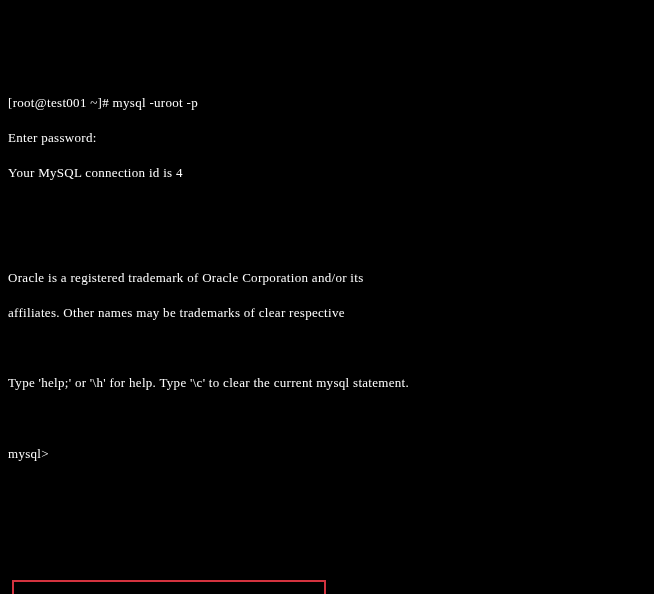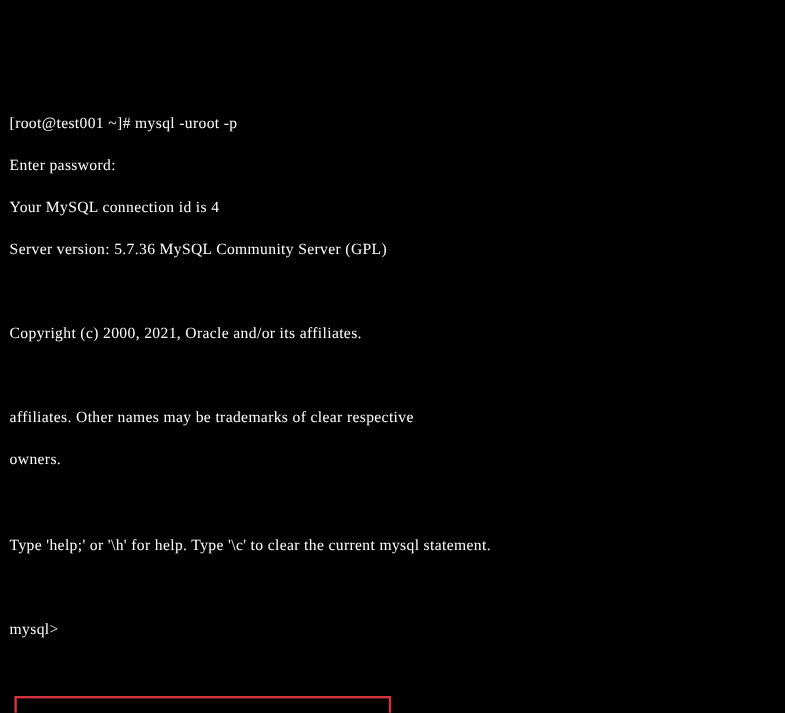--- a/index.html
+++ b/index.html
@@ -38,26 +38,24 @@
   </style>
 </head>
 <body>
 
 
 
 <div class="content">
 <span class="line">[root@test001 ~]# mysql -uroot -p</span>
 <span class="line">Enter password:</span>
 <span class="line">Your MySQL connection id is 4</span>
-<span class="line">Server version: 5.7.36 MySQL Community Server (GPL)</span>
 <span class="line"> </span>
-<span class="line">Copyright (c) 2000, 2021, Oracle and/or its affiliates.</span>
 <span class="line"> </span>
+<span class="line">Oracle is a registered trademark of Oracle Corporation and/or its</span>
 <span class="line">affiliates. Other names may be trademarks of clear respective</span>
-<span class="line">owners.</span>
 <span class="line"> </span>
 <span class="line">Type 'help;' or '\h' for help. Type '\c' to clear the current mysql statement.</span>
 <span class="line"> </span>
 <span class="line">mysql&gt;</span>
 
 
 
 
 
 

